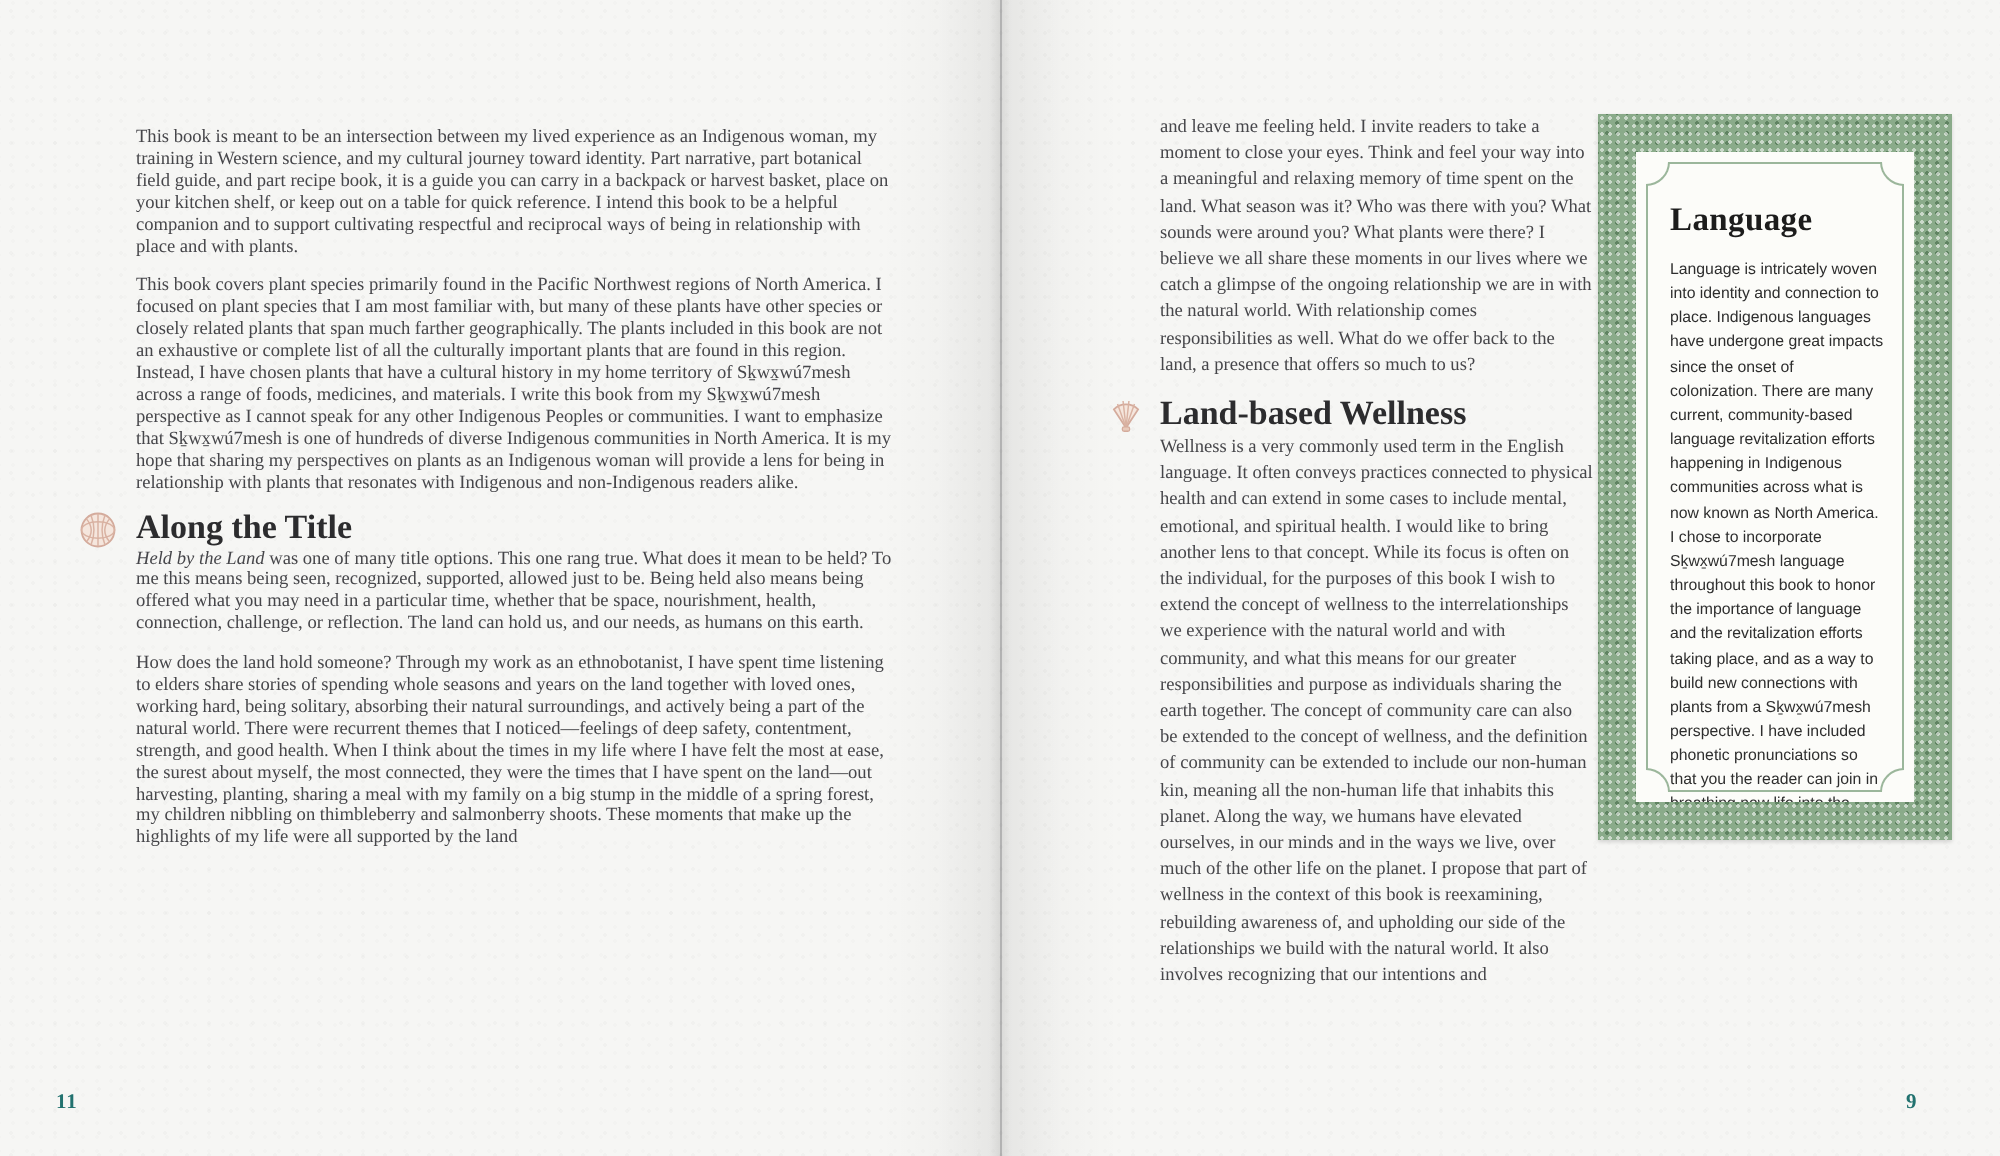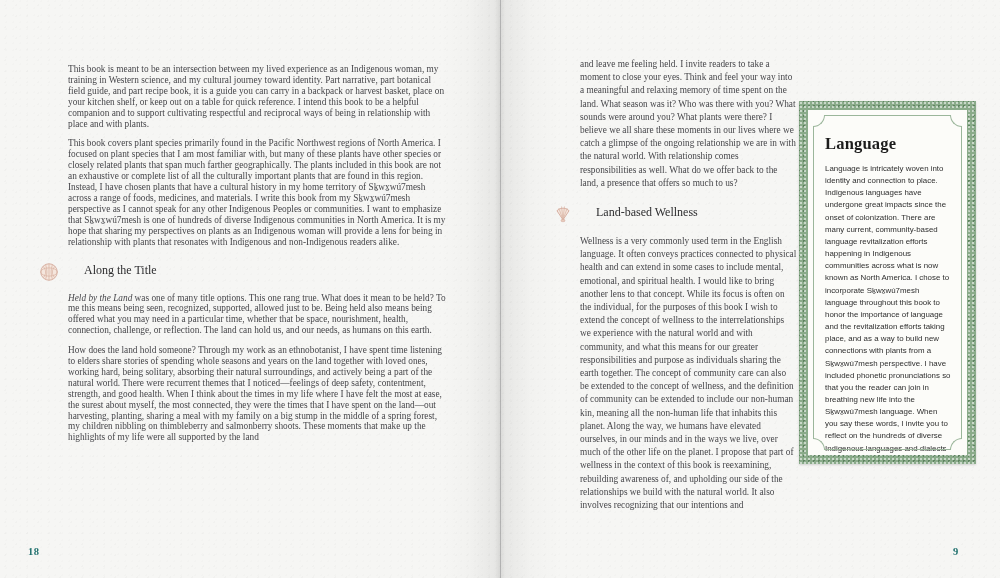--- a/index.html
+++ b/index.html
@@ -22,40 +22,39 @@
   .gutter-line{position:absolute;left:500px;top:0;width:1px;height:578px;background:rgba(110,110,112,0.35);}
 
   .col-left{position:absolute;left:68px;top:60px;width:378px;}
   .col-right{position:absolute;left:80px;top:54px;width:217px;}
 
   p.body{margin:4px 0 9px 0;font-size:9.3px;line-height:10.9px;text-align:left;}
   .col-right p.body{line-height:13.2px;margin-bottom:10px;}
   .lead-italic{font-style:italic;}
 
   .section-head{position:relative;margin:4px 0 5px 0;}
-  .section-head h3{margin:16px;font-size:12px;line-height:13px;color:#2c2c2e;font-weight:normal;}
+  .section-head h3{margin:0;font-size:17px;line-height:13px;color:#2c2c2e;font-weight:bold;}
   .shell{position:absolute;top:-3px;width:22px;height:22px;}
   .shell-left{left:-30px;}
   .shell-right{left:-28px;top:-4px;}
 
   .pagenum{position:absolute;bottom:21px;font-size:10.5px;font-weight:bold;color:#22726f;letter-spacing:0.5px;}
   .pagenum-left{left:28px;}
   .pagenum-right{left:453px;}
 
   .language-box{
     position:absolute;left:299px;top:57px;width:177px;height:363px;
-    box-sizing:border-box;padding:9px;
+    box-sizing:border-box;padding:19px;
     background-color:#8aab8a;
     background-image:
       radial-gradient(rgba(255,255,255,0.55) 1px, transparent 1px),
       radial-gradient(rgba(44,82,48,0.45) 1px, transparent 1px);
     background-size:4px 4px, 5px 5px;
     background-position:0 0, 2px 2px;
     box-shadow:0 1px 2px rgba(0,0,0,0.15);
-    margin-top:44px;
   }
   .language-inner{
     position:relative;width:100%;height:100%;box-sizing:border-box;
     background:#fcfcf9;
     padding:24px 15px 10px 17px;overflow:hidden;
   }
   .frame{position:absolute;inset:5px;border:1px solid #9bb69b;pointer-events:none;}
   .corner{position:absolute;width:11px;height:11px;background:#fcfcf9;}
   .c-tl{top:-1px;left:-1px;border-right:1px solid #9bb69b;border-bottom:1px solid #9bb69b;border-bottom-right-radius:100%;}
   .c-tr{top:-1px;right:-1px;border-left:1px solid #9bb69b;border-bottom:1px solid #9bb69b;border-bottom-left-radius:100%;}
@@ -86,21 +85,21 @@
             <path d="M15.8 3.9 C13.8 9 13.8 15 15.8 20.1"></path>
             <ellipse cx="12" cy="12" rx="9" ry="4.5"></ellipse>
           </g>
         </svg>
       </span>
       <h3>Along the Title</h3>
     </div>
     <p class="body"><em class="lead-italic">Held by the Land</em><span> was one of many title options. This one rang true. What does it mean to be held? To me this means being seen, recognized, supported, allowed just to be. Being held also means being offered what you may need in a particular time, whether that be space, nourishment, health, connection, challenge, or reflection. The land can hold us, and our needs, as humans on this earth.</span></p>
     <p class="body">How does the land hold someone? Through my work as an ethnobotanist, I have spent time listening to elders share stories of spending whole seasons and years on the land together with loved ones, working hard, being solitary, absorbing their natural surroundings, and actively being a part of the natural world. There were recurrent themes that I noticed—feelings of deep safety, contentment, strength, and good health. When I think about the times in my life where I have felt the most at ease, the surest about myself, the most connected, they were the times that I have spent on the land—out harvesting, planting, sharing a meal with my family on a big stump in the middle of a spring forest, my children nibbling on thimbleberry and salmonberry shoots. These moments that make up the highlights of my life were all supported by the land</p>
   </div>
-  <div class="pagenum pagenum-left">18</div>
+  <div class="pagenum pagenum-left">11</div>
 </div>
 
 <div class="page page-right">
   <div class="col-right">
     <p class="body">and leave me feeling held. I invite readers to take a moment to close your eyes. Think and feel your way into a meaningful and relaxing memory of time spent on the land. What season was it? Who was there with you? What sounds were around you? What plants were there? I believe we all share these moments in our lives where we catch a glimpse of the ongoing relationship we are in with the natural world. With relationship comes responsibilities as well. What do we offer back to the land, a presence that offers so much to us?</p>
     <div class="section-head">
       <span class="shell shell-right">
         <svg width="22" height="22" viewBox="0 0 24 24">
           <path d="M12 19.5 L5.4 9.5 A8.5 7.5 0 0 1 18.6 9.5 Z" fill="#f5e6dd" stroke="#d4ab9c" stroke-width="1"></path>
           <g fill="none" stroke="#d9b2a2" stroke-width="0.8">

